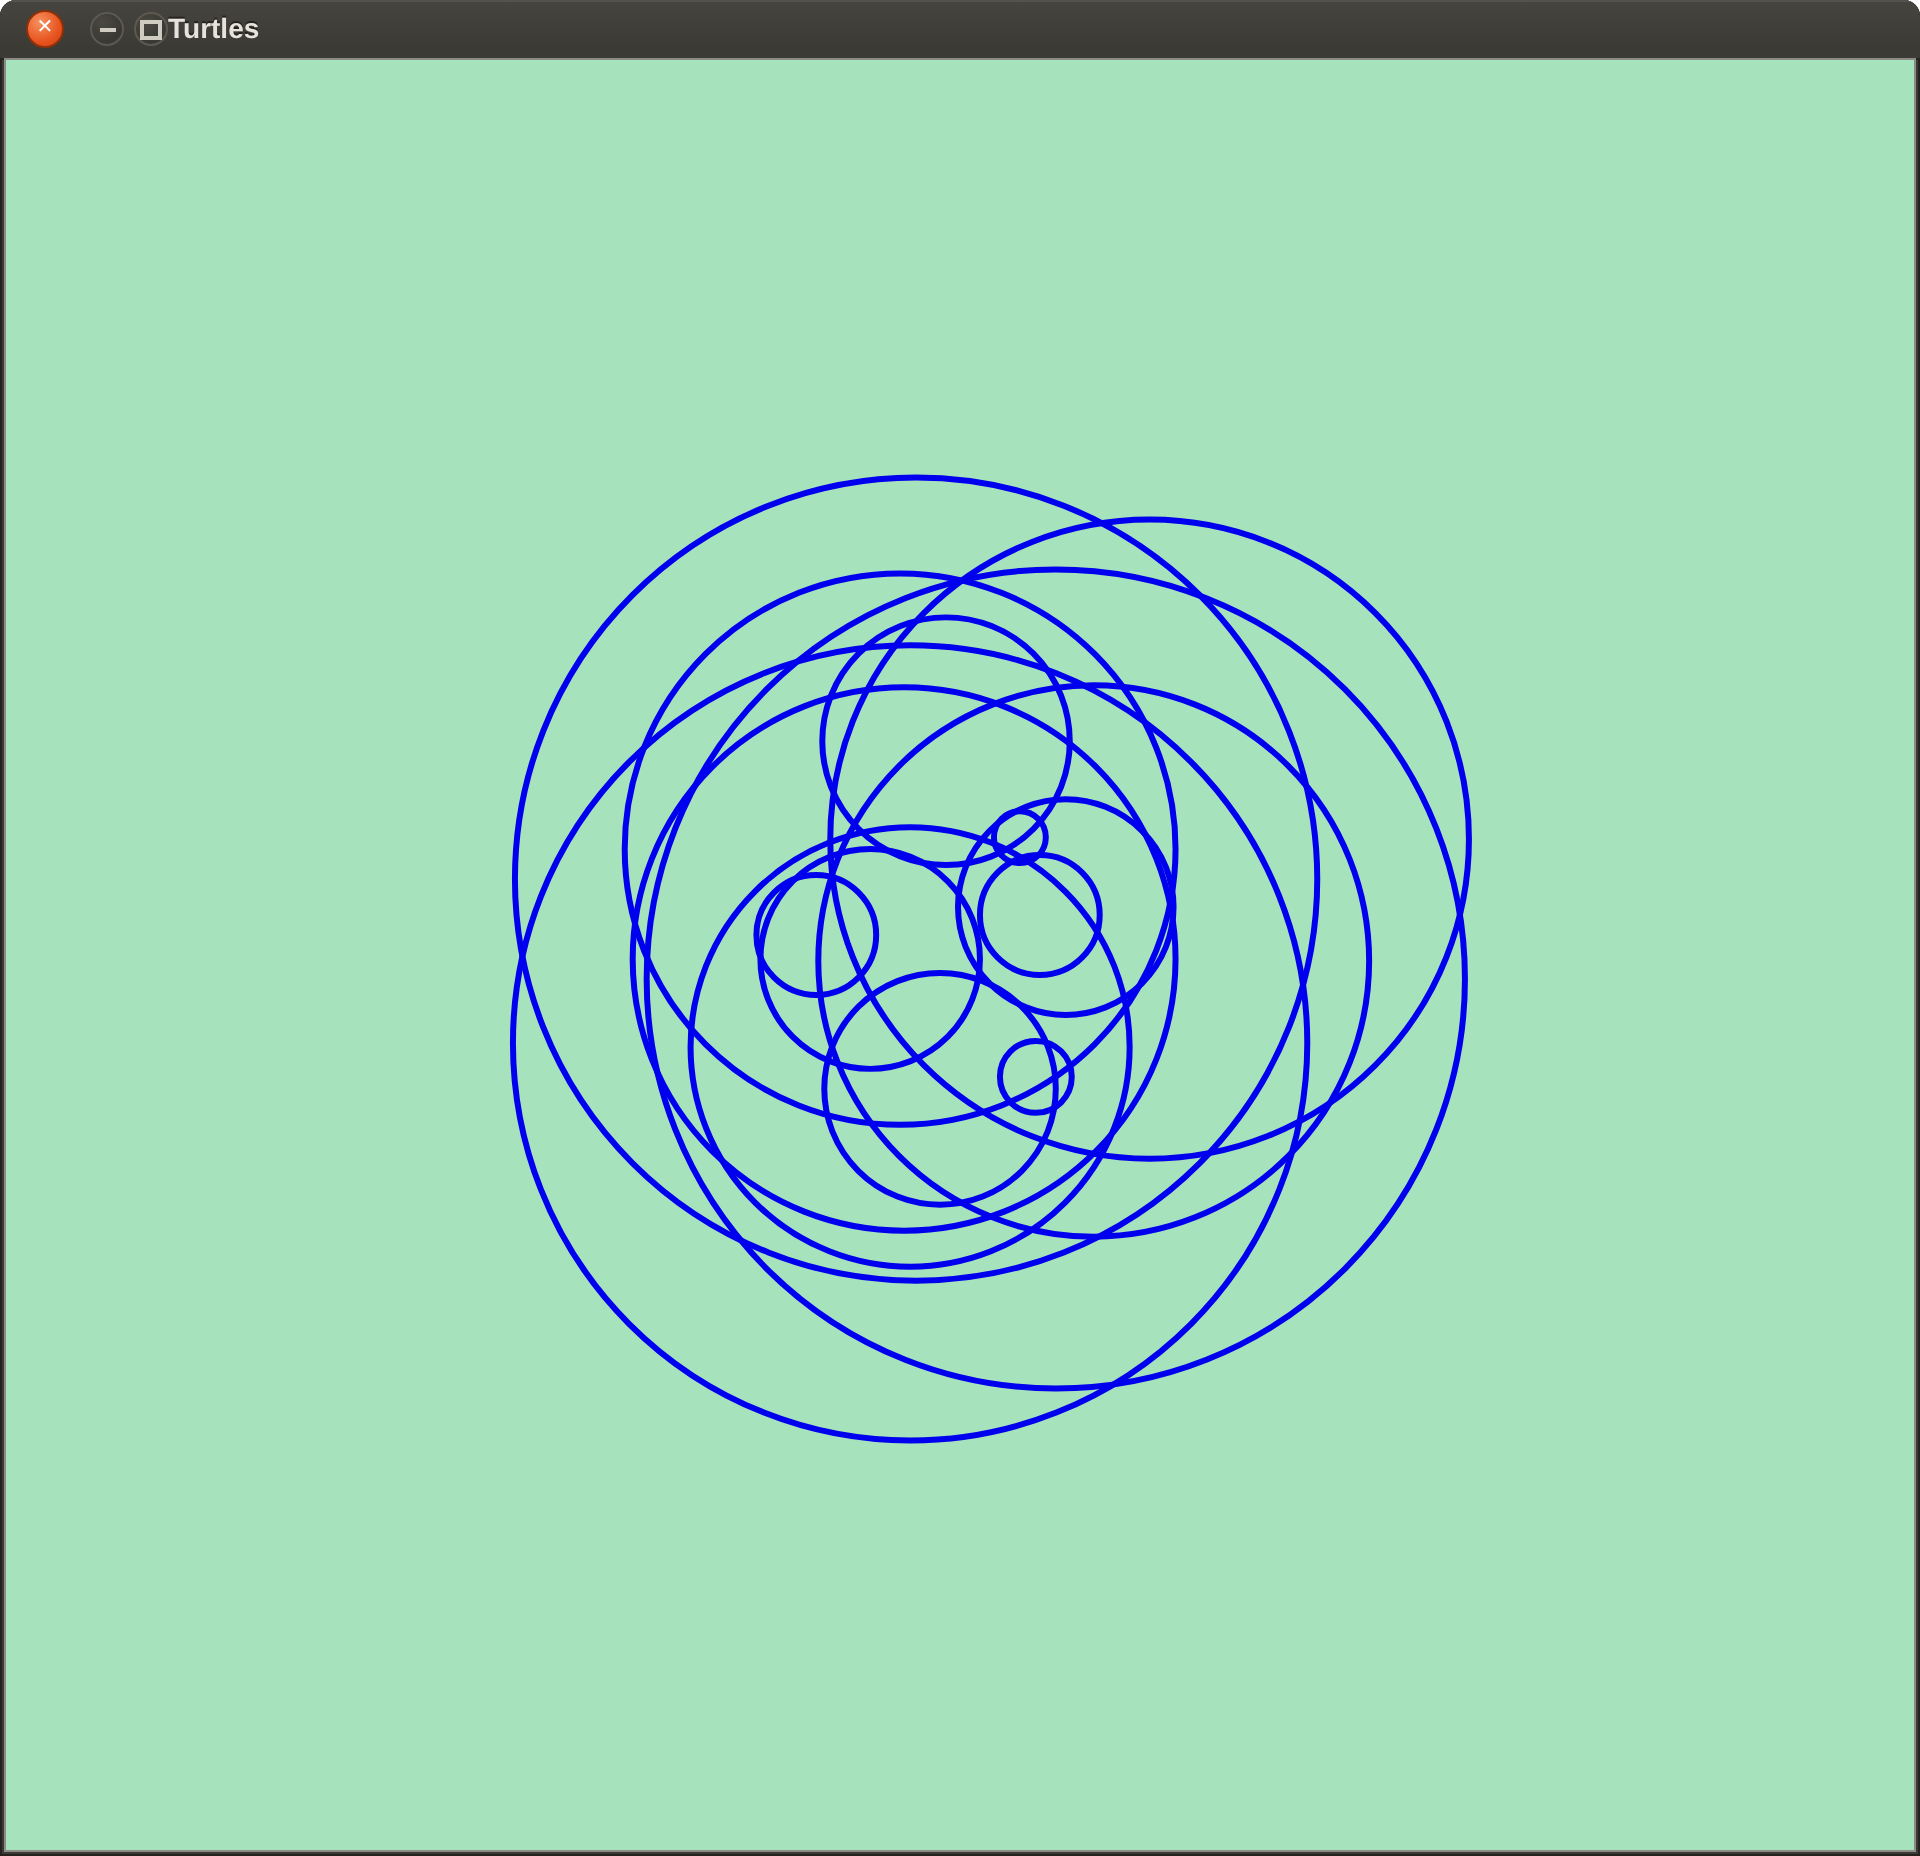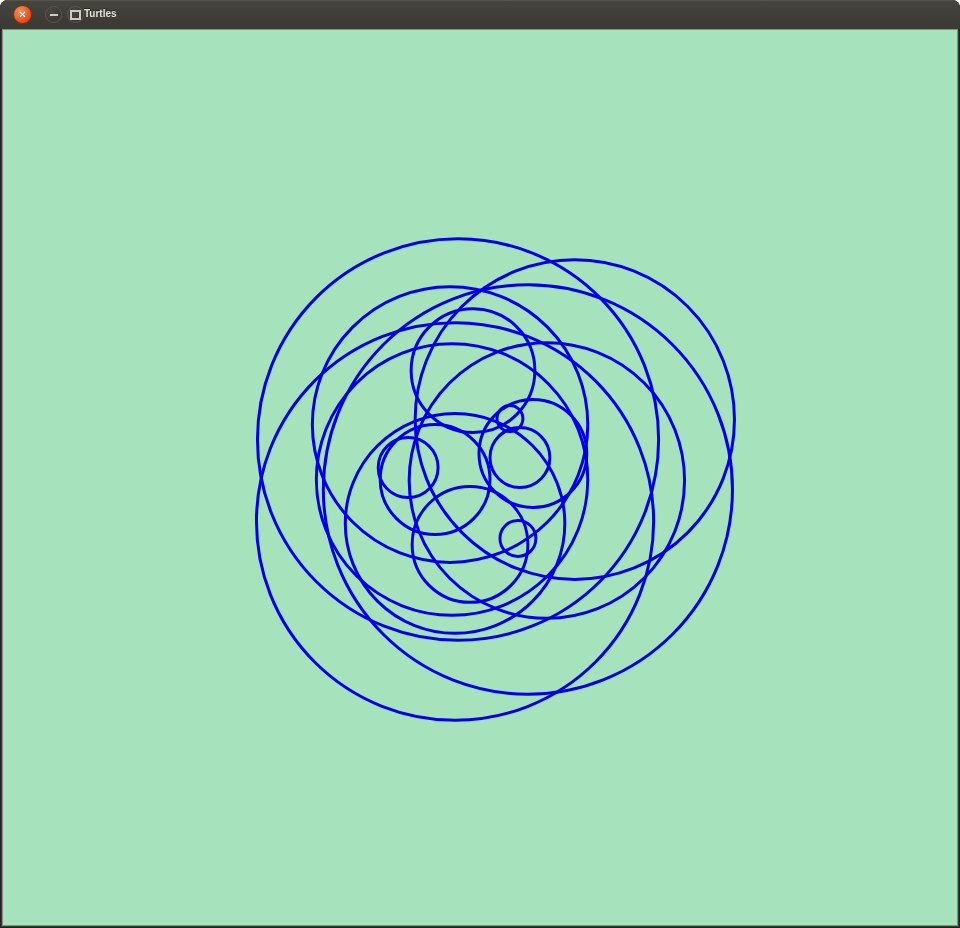--- a/index.html
+++ b/index.html
@@ -72,21 +72,21 @@
     width: 7px;
     height: 6px;
     border: 2px solid #cfcbc1;
   }
   .window-title {
     position: absolute;
     left: 84px;
     top: 0;
     height: 29px;
     line-height: 28px;
-    font-size: 10px;
+    font-size: 14px;
     font-weight: bold;
     color: #e7e3db;
     text-shadow: 0 -1px 0 #23221e;
   }
   .canvas-area {
     position: absolute;
     top: 29px;
     left: 2px;
     right: 2px;
     bottom: 2px;

